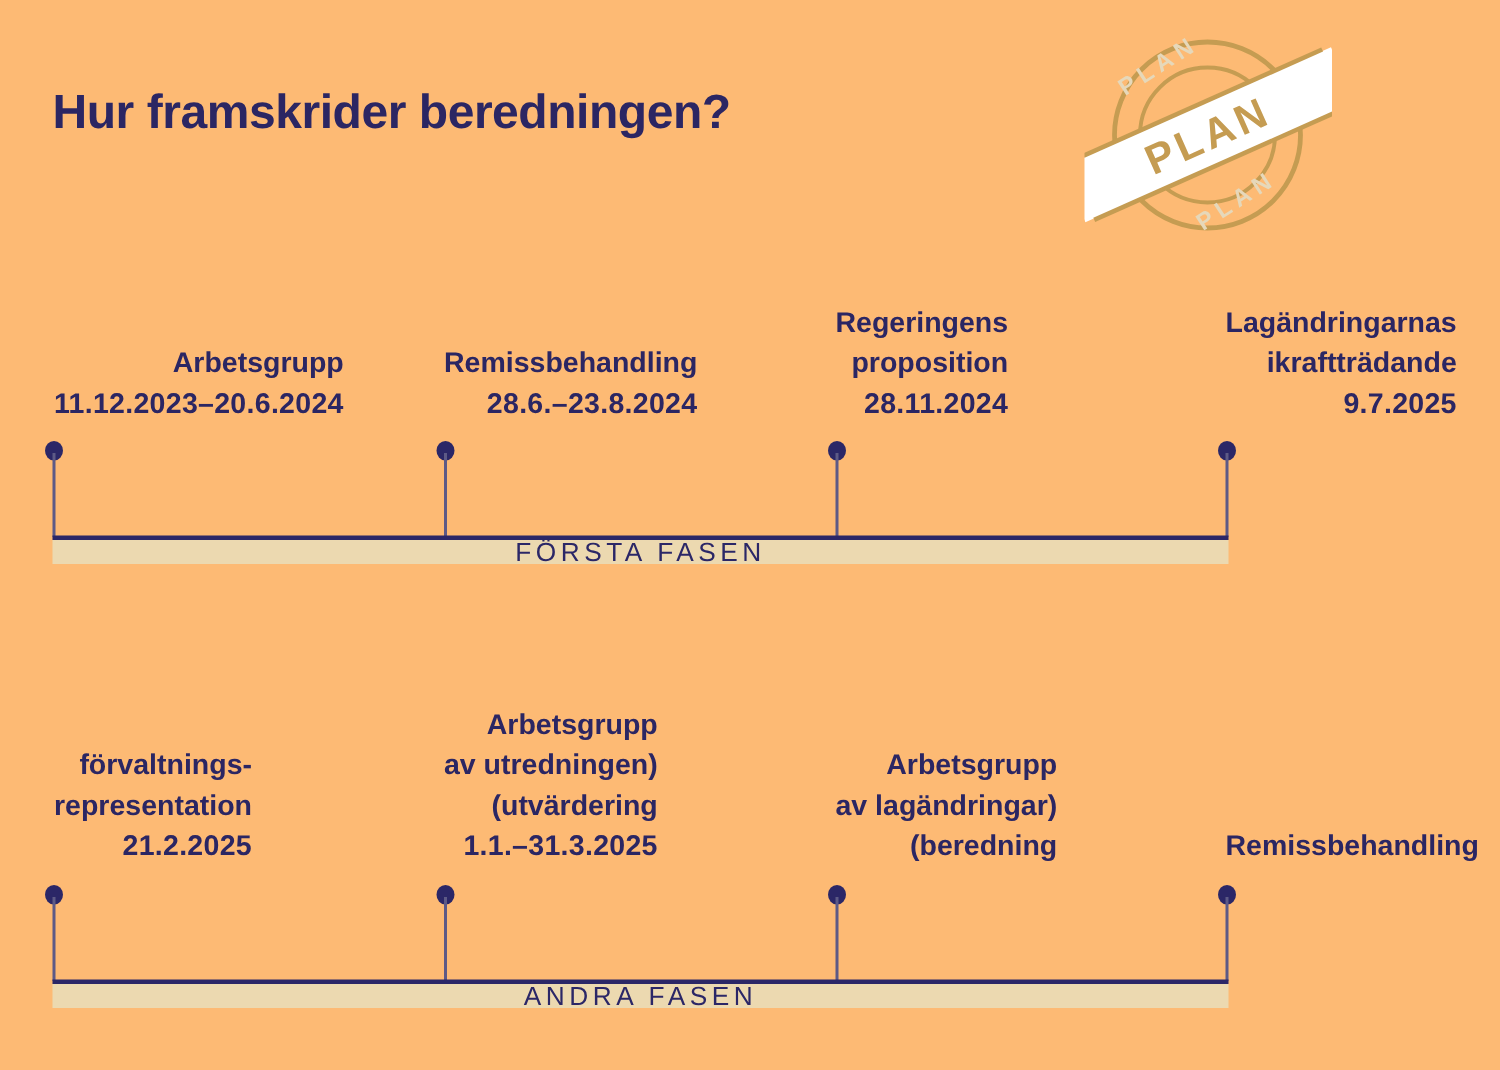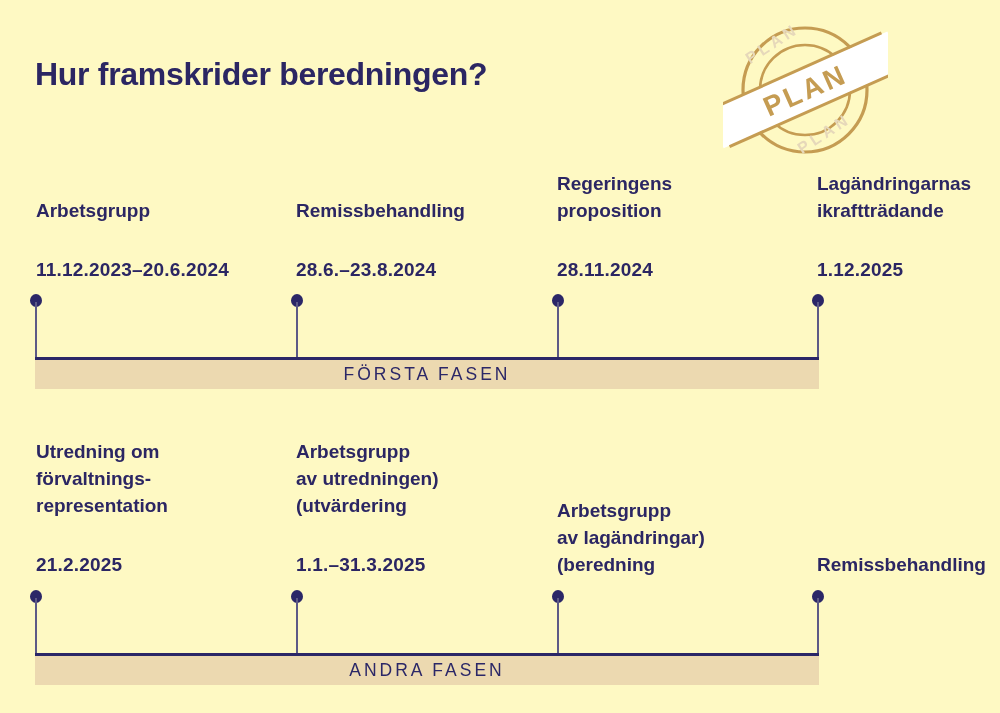--- a/index.html
+++ b/index.html
@@ -1,51 +1,52 @@
 <!DOCTYPE html>
 <html><head>
 <meta charset="utf-8">
 <style>
   * { margin:0; padding:0; box-sizing:border-box; }
   html,body { background:#ffffff; }
   .canvas {
     position:relative;
     width:1000px; height:713px;
-    background:#fef9c3;
+    background:#fdba74;
     font-family:"Liberation Sans", sans-serif;
     overflow:hidden;
   }
   .title {
     position:absolute; left:35px; top:56px;
     font-size:32px; font-weight:800; letter-spacing:-0.3px;
     color:#2b2663;
   }
   .stamp { position:absolute; left:723px; top:8px; width:165px; height:165px; }
 
   .milestone-label {
     position:absolute;
     color:#2b2663;
     font-size:19px; line-height:27px; font-weight:700;
     white-space:nowrap;
+    text-align:right;
   }
   .milestone-label .mline { font-weight:700; }
-  .milestone-label .mdate { font-weight:700; letter-spacing:0.2px;margin-top:32px; }
+  .milestone-label .mdate { font-weight:700; letter-spacing:0.2px; }
 
   .tl-dot {
     position:absolute; width:12px; height:13px;
     background:#2b2767; border-radius:50%;
   }
   .tl-stem {
     position:absolute; width:2px; background:#5d5a86;
   }
   .tl-line {
     position:absolute; height:3px; background:#2b2767;
   }
   .tl-bar {
-    position:absolute; height:29px; background:#ecd9b0;
+    position:absolute; height:16px; background:#ecd9b0;
     display:flex; align-items:center; justify-content:center;
   }
   .tl-bar span {
     color:#2b2767; font-size:17.5px; font-weight:400; letter-spacing:3px;
   }
 
   .stamp-gold { stroke:#c59c52; fill:none; }
   .stamp-text-main {
     fill:#c59c52; font-family:"Liberation Sans", sans-serif;
     font-weight:700; font-size:28px; letter-spacing:3px;
@@ -88,21 +89,21 @@
       <div class="mdate">28.6.–23.8.2024</div>
     </div>
     <div class="milestone-label" style="left:557px; bottom:430px">
       <div class="mline">Regeringens</div>
       <div class="mline">proposition</div>
       <div class="mdate">28.11.2024</div>
     </div>
     <div class="milestone-label" style="left:817px; bottom:430px">
       <div class="mline">Lagändringarnas</div>
       <div class="mline">ikraftträdande</div>
-      <div class="mdate">1.12.2025</div>
+      <div class="mdate">9.7.2025</div>
     </div>
 
     <div class="tl-dot" style="left:30px;  top:294px"></div>
     <div class="tl-dot" style="left:291px; top:294px"></div>
     <div class="tl-dot" style="left:552px; top:294px"></div>
     <div class="tl-dot" style="left:812px; top:294px"></div>
 
     <div class="tl-stem" style="left:35px;  top:302px; height:56px"></div>
     <div class="tl-stem" style="left:296px; top:302px; height:56px"></div>
     <div class="tl-stem" style="left:557px; top:302px; height:56px"></div>
@@ -110,21 +111,20 @@
 
     <div class="tl-line" style="left:35px; top:357px; width:784px"></div>
     <div class="tl-bar" style="left:35px; top:360px; width:784px">
       <span>FÖRSTA FASEN</span>
     </div>
   </section>
 
   <section>
 
     <div class="milestone-label" style="left:36px; bottom:135px">
-      <div class="mline">Utredning om</div>
       <div class="mline">förvaltnings-</div>
       <div class="mline">representation</div>
       <div class="mdate">21.2.2025</div>
     </div>
     <div class="milestone-label" style="left:296px; bottom:135px">
       <div class="mline">Arbetsgrupp</div>
       <div class="mline">av utredningen)</div>
       <div class="mline">(utvärdering</div>
       <div class="mdate">1.1.–31.3.2025</div>
     </div>

